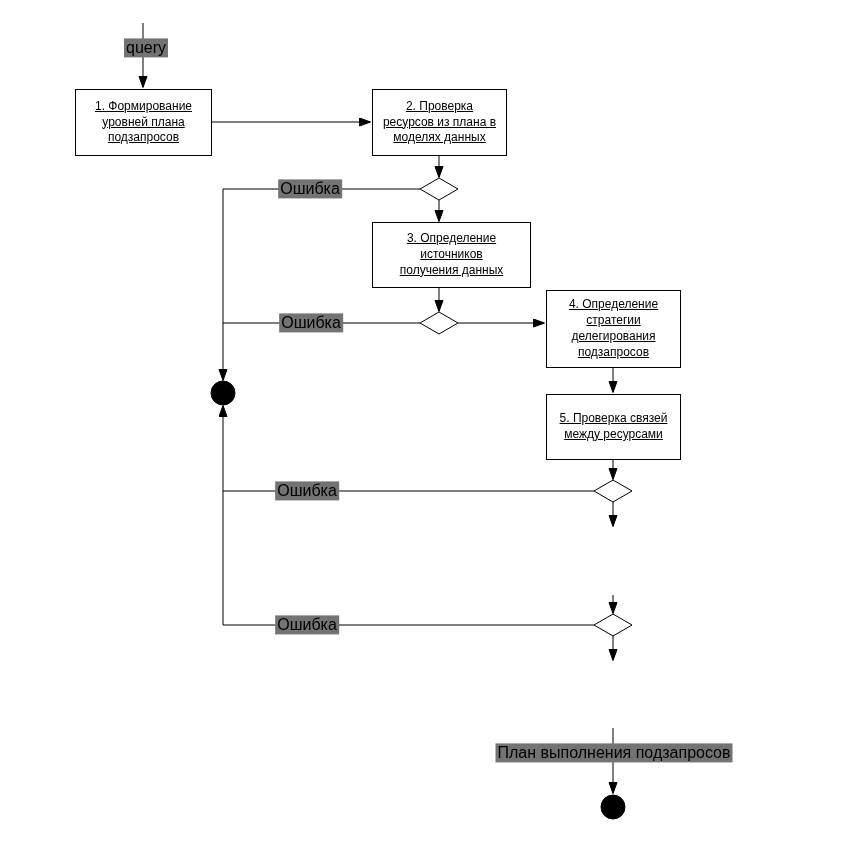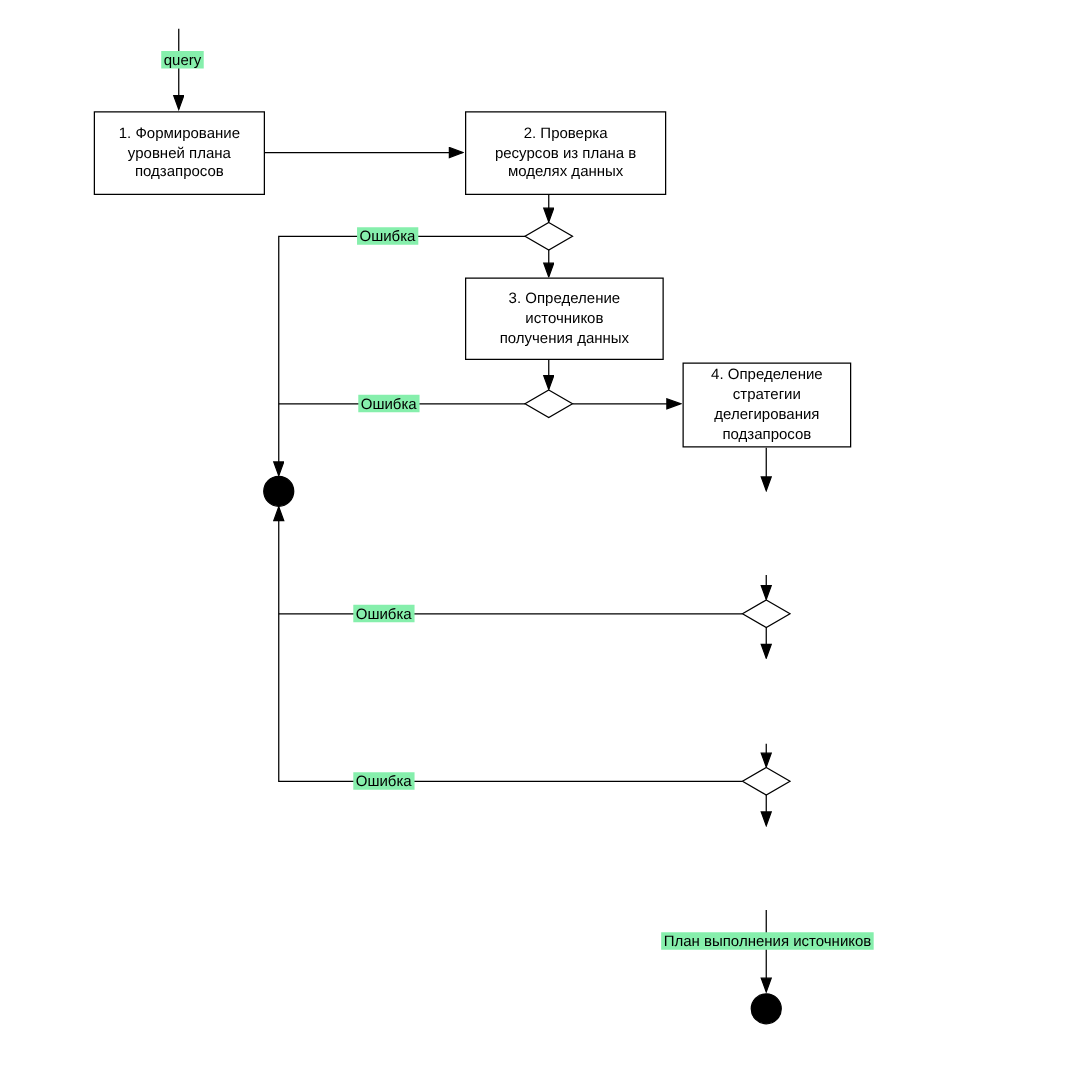--- a/index.html
+++ b/index.html
@@ -45,26 +45,27 @@
     display: flex;
     align-items: center;
     justify-content: center;
     text-align: center;
     font-size: 12px;
     line-height: 1.32;
     padding: 2px 3px;
   }
   .node span {
     white-space: pre-line;
+    text-decoration: underline;
   }
   .edge-label {
     position: absolute;
     transform: translate(-50%, -50%);
-    background: #86efac;
-    font-size: 12px;
+    background: #737373;
+    font-size: 16px;
     line-height: 1.2;
     padding: 0 2px;
     white-space: nowrap;
   }
 </style>
 </head>
 <body>
 
 <div class="canvas">
 
@@ -114,37 +115,41 @@
 
     <circle class="terminal" cx="223" cy="393" r="12"></circle>
     <circle class="terminal" cx="613" cy="807" r="12"></circle>
   </svg>
 
   <div class="node" style="left:75px; top:89px; width:137px; height:67px;">
     <span>1. Формирование
 уровней плана
 подзапросов</span>
   </div>
-  <div class="node" style="left:372px; top:89px; width:161px; height:67px;justify-content:center;">
+  <div class="node" style="left:372px; top:89px; width:135px; height:67px;justify-content:center;">
     <span>2. Проверка
 ресурсов из плана в
 моделях данных</span>
   </div>
   <div class="node" style="left:372px; top:222px; width:159px; height:66px;">
     <span>3. Определение
 источников
 получения данных</span>
   </div>
-  <div class="node" style="left:546px; top:290px; width:135px; height:68px;">
+  <div class="node" style="left:546px; top:290px; width:135px; height:78px;">
     <span>4. Определение
 стратегии
 делегирования
 подзапросов</span>
+  </div>
+  <div class="node" style="left:546px; top:394px; width:135px; height:66px;">
+    <span>5. Проверка связей
+между ресурсами</span>
   </div>
 
   <span class="edge-label" style="left:146px; top:48px;">query</span>
   <span class="edge-label" style="left:310px; top:189px;">Ошибка</span>
   <span class="edge-label" style="left:311px; top:323px;">Ошибка</span>
   <span class="edge-label" style="left:307px; top:491px;">Ошибка</span>
   <span class="edge-label" style="left:307px; top:625px;">Ошибка</span>
-  <span class="edge-label" style="left:614px; top:753px;">План выполнения источников</span>
+  <span class="edge-label" style="left:614px; top:753px;">План выполнения подзапросов</span>
 
 </div>
 
 </body></html>

